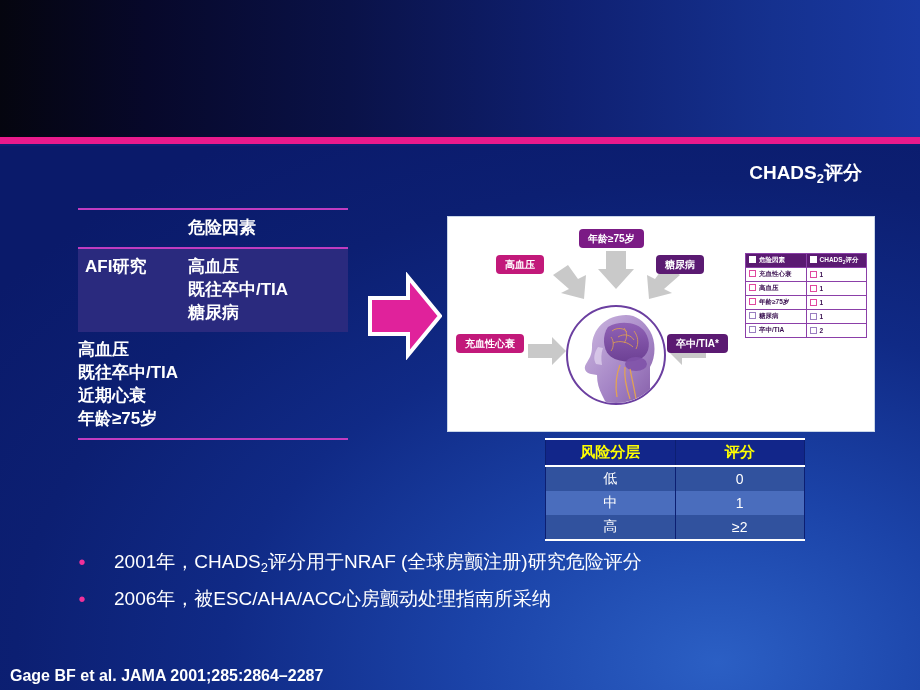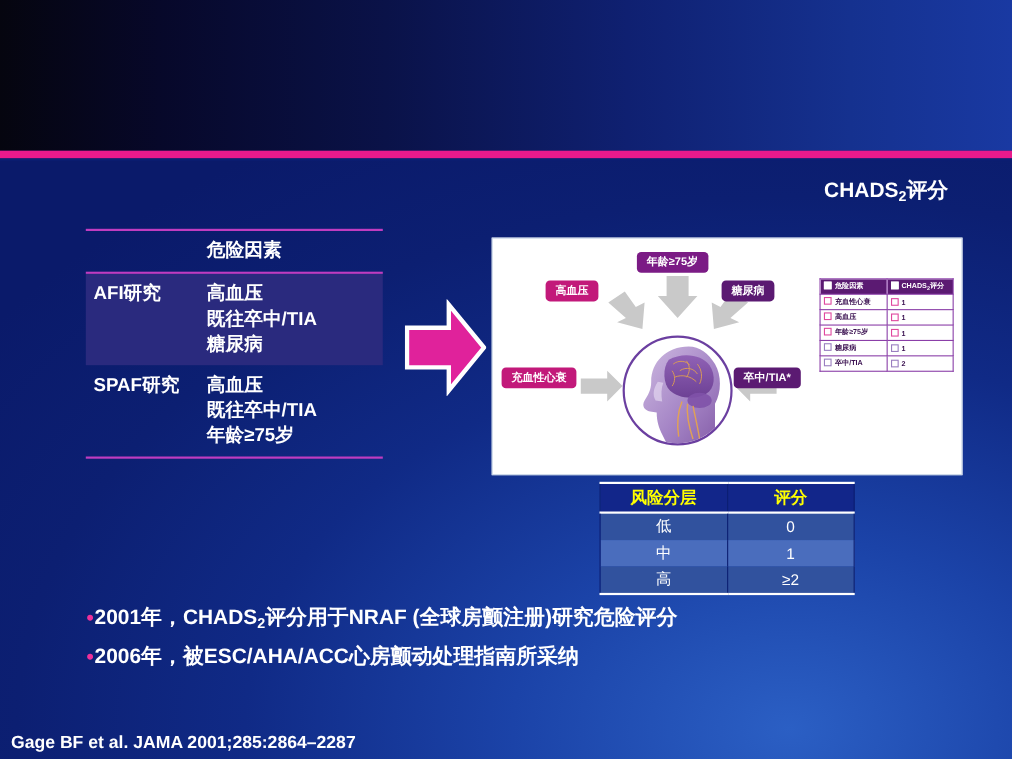--- a/index.html
+++ b/index.html
@@ -213,21 +213,21 @@
     vertical-align: baseline;
     position: relative;
     top: 2px;
   }
 
   
   #strat-table {
     position: absolute;
     left: 545px;
     top: 438px;
-    width: 232px;
+    width: 260px;
     border-collapse: collapse;
     font-size: 14px;
     table-layout: fixed;
   }
   #strat-table th, #strat-table td {
     text-align: center;
     padding: 3px 0;
     border-left: 1px solid #0c1f72;
     border-right: 1px solid #0c1f72;
   }
@@ -261,23 +261,24 @@
   .bullet-dot {
     width: 8px;
     flex: none;
     color: #f0309a;
     font-size: 20px;
     line-height: 26px;
     text-align: center;
   }
   .bullet-text {
     flex: 1;
+    margin-left: 28px;
     color: #ffffff;
     font-size: 19px;
-    font-weight: bold;
+    font-weight: normal;
     line-height: 26px;
     white-space: nowrap;
   }
   .bullet-text sub {
     font-size: 13px;
     vertical-align: baseline;
     position: relative;
     top: 4px;
   }
 
@@ -312,24 +313,24 @@
     <div class="rt-row banded">
       <div class="rt-c1">AFI研究</div>
       <div class="rt-c2">
         <div>高血压</div>
         <div>既往卒中/TIA</div>
         <div>糖尿病</div>
       </div>
     </div>
 
     <div class="rt-row">
-      <div class="rt-c1">SPAF研究</div>
       <div class="rt-c2">
         <div>高血压</div>
         <div>既往卒中/TIA</div>
+        <div>近期心衰</div>
         <div>年龄≥75岁</div>
       </div>
     </div>
     <div class="rt-rule"></div>
   </div>
 
   <svg id="flow-arrow" viewBox="0 0 74 88">
     <polygon points="2,26 40,26 40,5 72,44 40,83 40,62 2,62" fill="#e0229b" stroke="#ffffff" stroke-width="4"></polygon>
   </svg>
 

